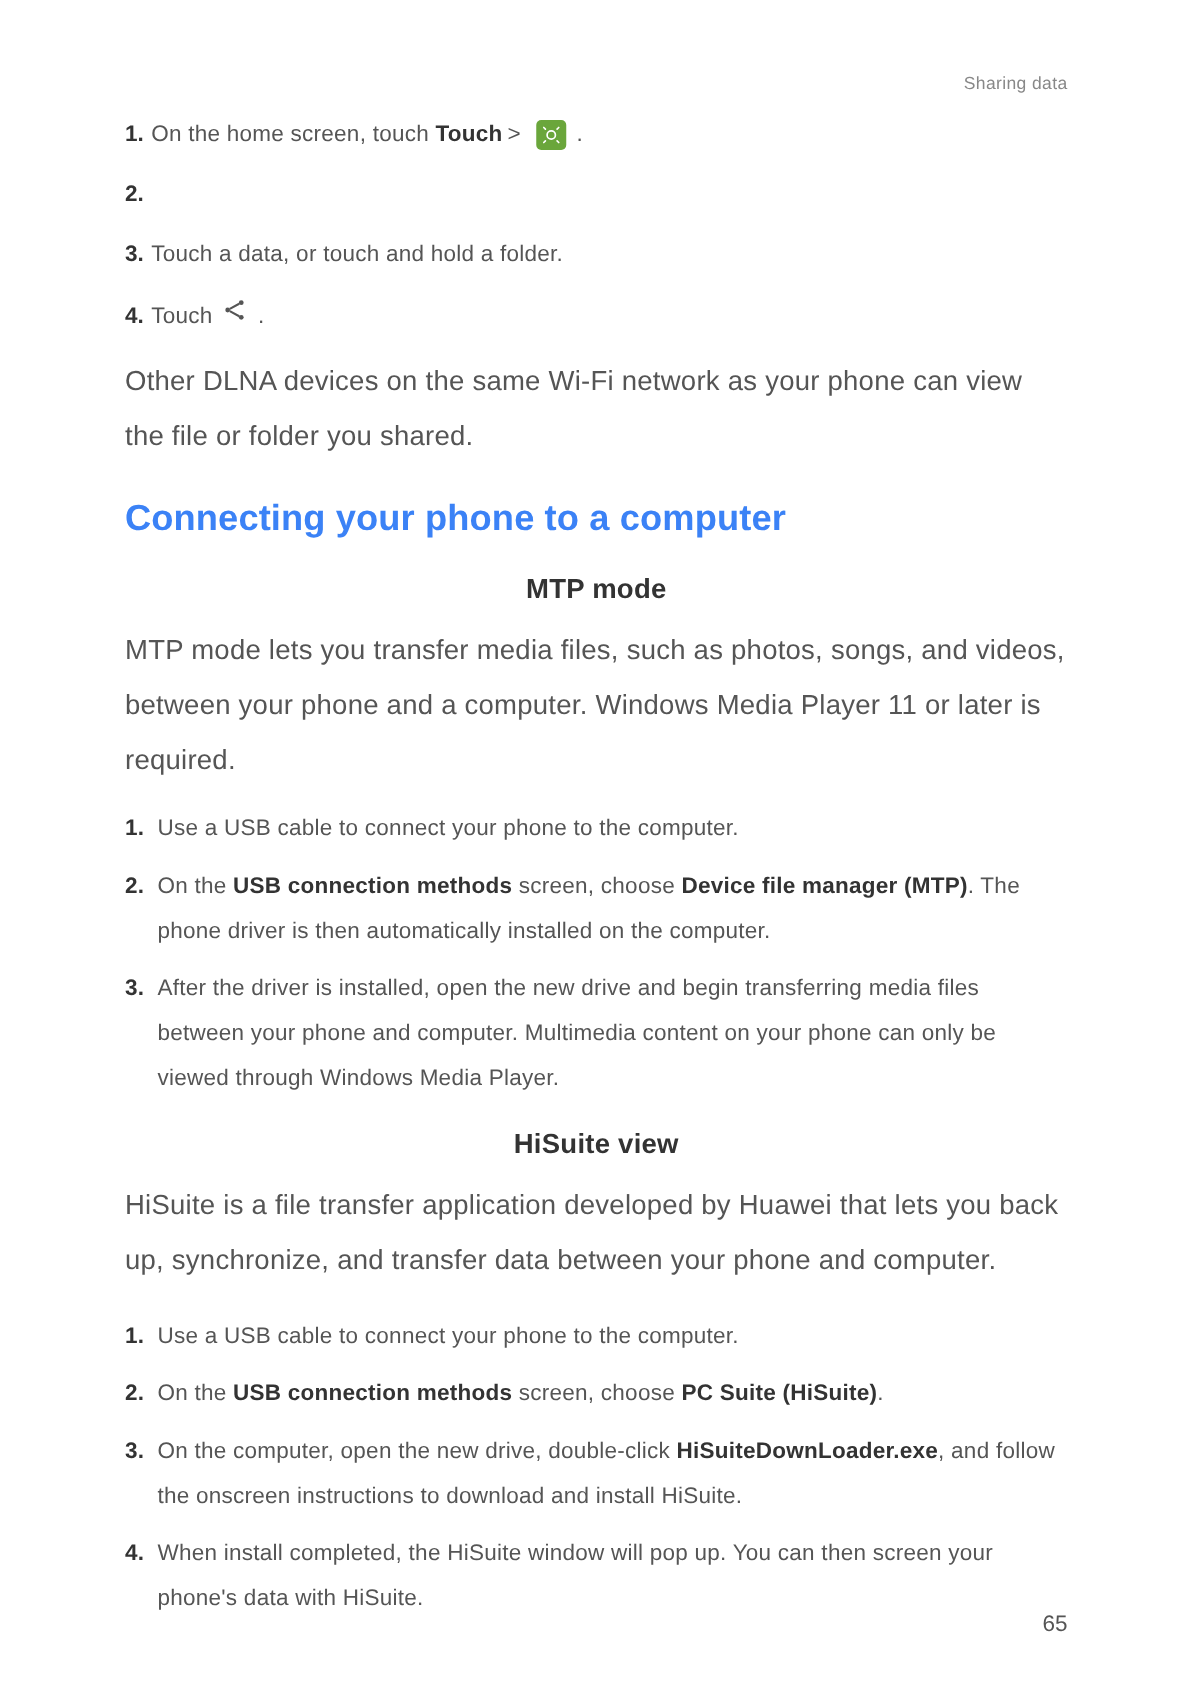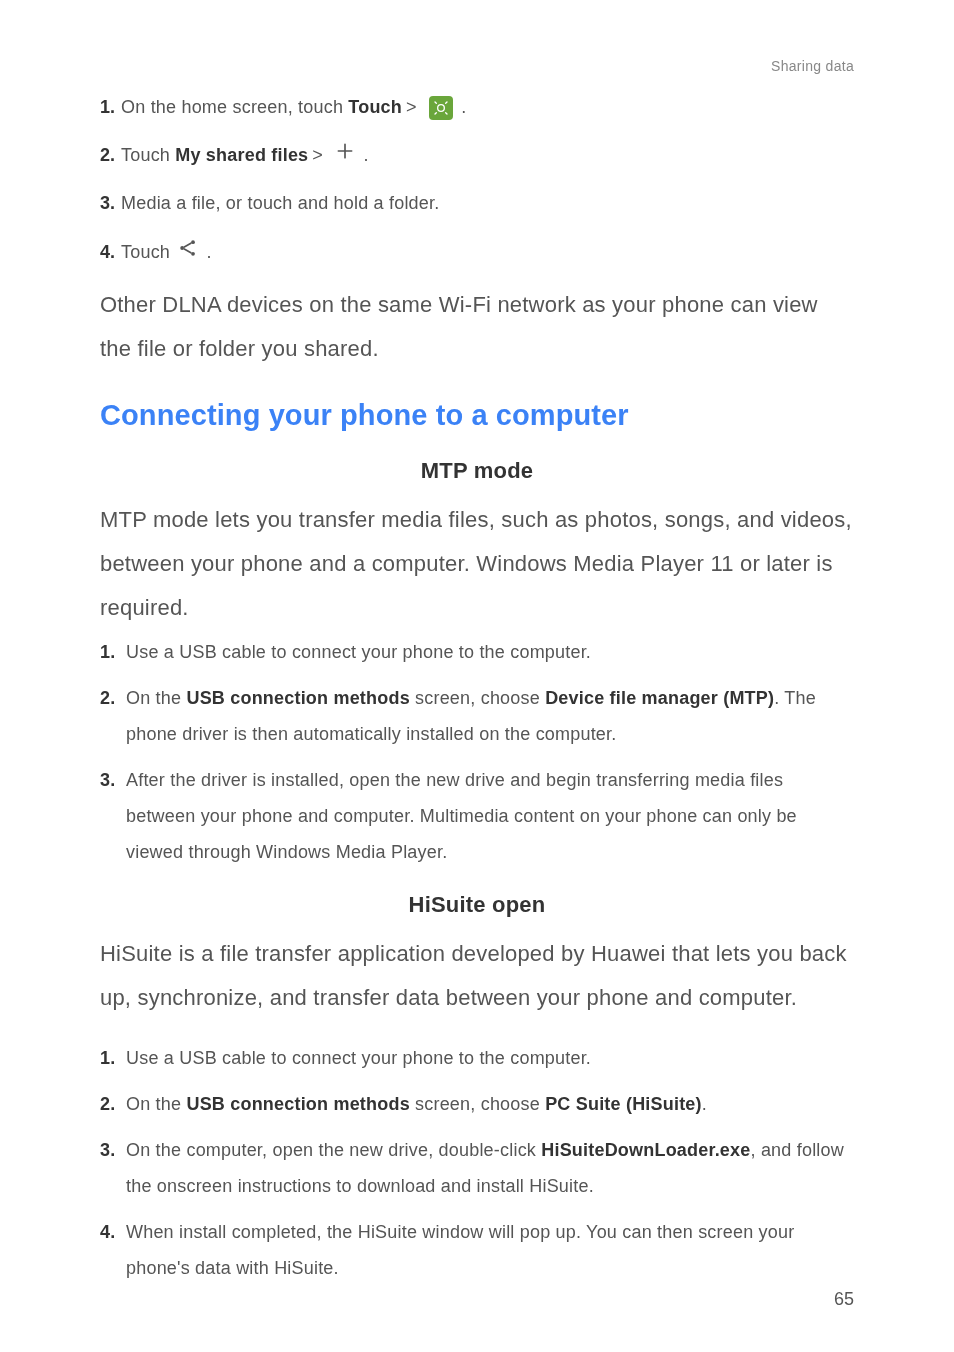--- a/index.html
+++ b/index.html
@@ -100,34 +100,25 @@
           <circle cx="12" cy="12" r="5" stroke="#fff" stroke-width="2"></circle>
           <path d="M5 5 L3 3 M19 5 L21 3 M5 19 L3 21 M19 19 L21 21" stroke="#fff" stroke-width="2" stroke-linecap="round"></path>
         </svg>
       </span>
       <span>.</span>
     </span>
   </div>
 
   <div class="step-row">
     <span class="num">2.</span>
-    <span class="txt">
-      <span>Touch </span><span class="bold">My shared files</span><span class="gt">&gt;</span>
-      <span class="plus-icon">
-        <svg viewBox="0 0 24 24">
-            <path d="M12 4 L12 20 M4 12 L20 12" stroke="#555" stroke-width="2" stroke-linecap="round"></path>
-          </svg>
-      </span>
-      <span>.</span>
-    </span>
   </div>
 
   <div class="step-row">
     <span class="num">3.</span>
-    <span class="txt">Media a file, or touch and hold a folder.</span>
+    <span class="txt">Touch a data, or touch and hold a folder.</span>
   </div>
 
   <div class="step-row">
     <span class="num">4.</span>
     <span class="txt">
       <span>Touch </span>
       <span class="share-icon">
         <svg viewBox="0 0 24 24" fill="none">
           <circle cx="5" cy="12" r="2.3" fill="#555"></circle>
           <circle cx="18" cy="5" r="2.3" fill="#555"></circle>
@@ -137,38 +128,38 @@
       </span>
       <span>.</span>
     </span>
   </div>
 
   <p class="para">Other DLNA devices on the same Wi-Fi network as your phone can view the file or folder you shared.</p>
 
   <h2>Connecting your phone to a computer</h2>
 
   <h3>MTP  mode</h3>
-  <p class="para" style="margin-bottom:4px">MTP mode lets you transfer media files, such as photos, songs, and videos, between your phone and a computer. Windows Media Player 11 or later is required.</p>
+  <p class="para" style="margin-bottom:14px">MTP mode lets you transfer media files, such as photos, songs, and videos, between your phone and a computer. Windows Media Player 11 or later is required.</p>
 
   <div class="ol-step">
     <span class="num">1.</span>
     <span class="body">Use a USB cable to connect your phone to the computer.</span>
   </div>
   <div class="ol-step">
     <span class="num">2.</span>
     <span class="body">
       <span>On the </span><span class="bold">USB connection methods</span><span> screen, choose </span><span class="bold">Device file manager (MTP)</span><span>. The phone driver is then automatically installed on the computer.</span>
     </span>
   </div>
   <div class="ol-step">
     <span class="num">3.</span>
     <span class="body">After the driver is installed, open the new drive and begin transferring media files between your phone and computer. Multimedia content on your phone can only be viewed through Windows Media Player.</span>
   </div>
 
-  <h3 style="margin-top:22px">HiSuite  open</h3>
+  <h3 style="margin-top:22px">HiSuite  view</h3>
   <p class="para" style="margin-bottom:20px">HiSuite is a file transfer application developed by Huawei that lets you back up, synchronize, and transfer data between your phone and computer.</p>
 
   <div class="ol-step">
     <span class="num">1.</span>
     <span class="body">Use a USB cable to connect your phone to the computer.</span>
   </div>
   <div class="ol-step">
     <span class="num">2.</span>
     <span class="body">
       <span>On the </span><span class="bold">USB connection methods</span><span> screen, choose </span><span class="bold">PC Suite (HiSuite)</span><span>.</span>

